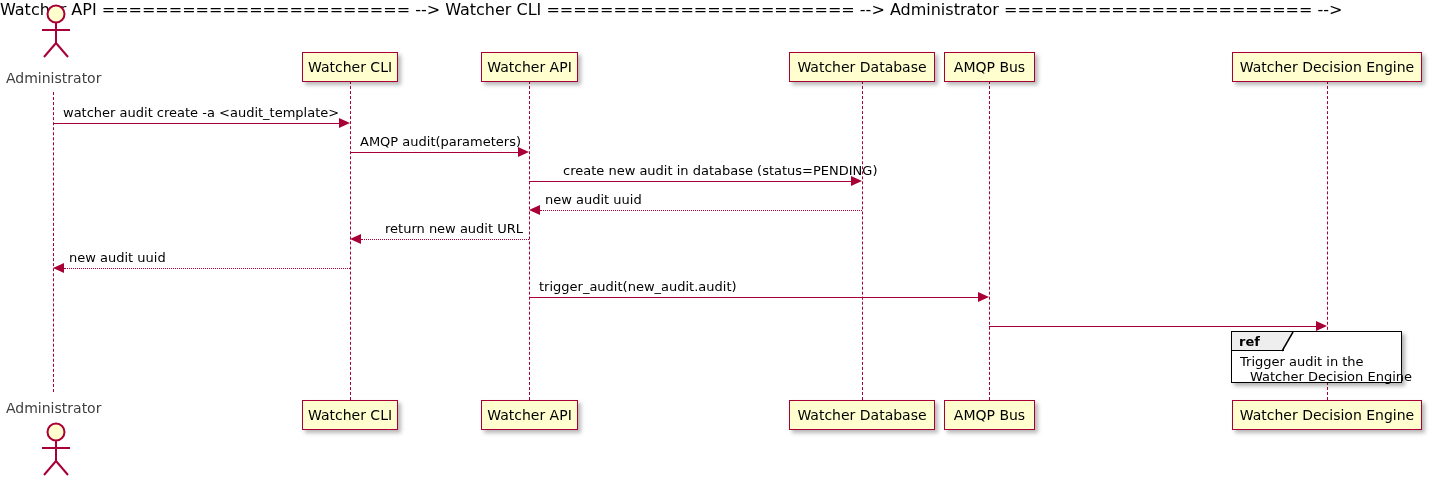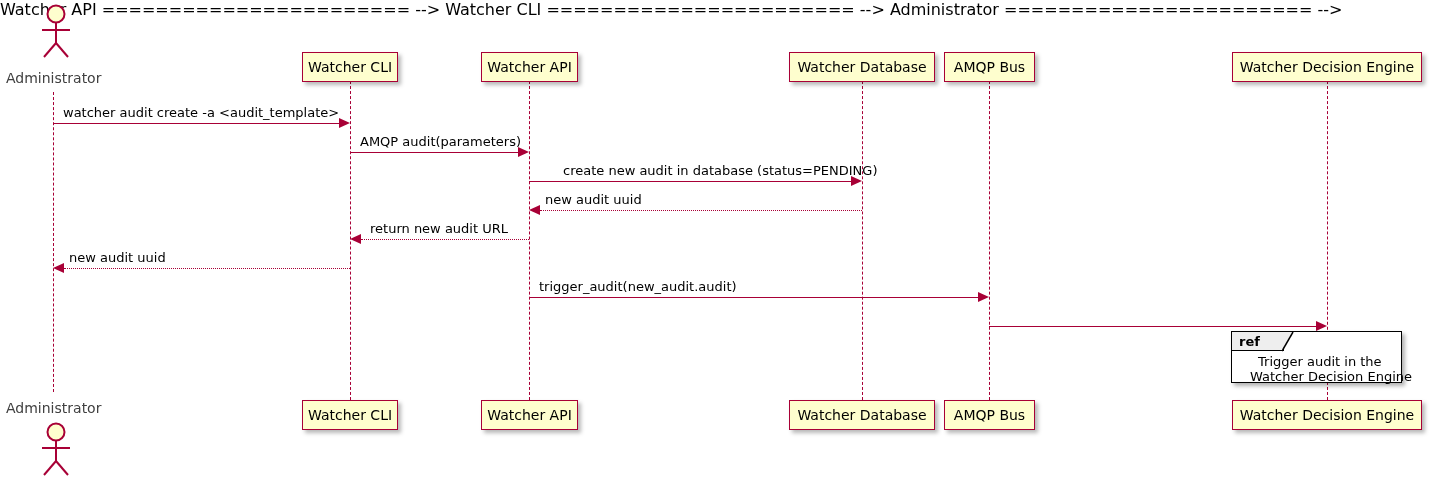--- a/index.html
+++ b/index.html
@@ -176,21 +176,21 @@
   <div class="msg-label" style="left:539px; top:164px;margin-left:24px;">create new audit in database (status=PENDING)</div>
 
    Watcher API ======================= --&gt;
   <div class="msg-line dotted" style="left:540px; top:210px; width:322px;"></div>
   <div class="arrow-head left" style="left:529px; top:205px;"></div>
   <div class="msg-label" style="left:545px; top:193px;">new audit uuid</div>
 
    Watcher CLI ======================= --&gt;
   <div class="msg-line dotted" style="left:361px; top:239px; width:168px;"></div>
   <div class="arrow-head left" style="left:350px; top:234px;"></div>
-  <div class="msg-label" style="left:370px; top:222px;">return new audit URL</div>
+  <div class="msg-label" style="left:385px; top:222px;">return new audit URL</div>
 
    Administrator ======================= --&gt;
   <div class="msg-line dotted" style="left:64px; top:268px; width:286px;"></div>
   <div class="arrow-head left" style="left:53px; top:263px;"></div>
   <div class="msg-label" style="left:69px; top:251px;">new audit uuid</div>
 
   
   <div class="msg-line" style="left:529px; top:297px; width:449px;"></div>
   <div class="arrow-head right" style="left:978px; top:292px;"></div>
   <div class="msg-label" style="left:539px; top:280px;">trigger_audit(new_audit.audit)</div>
@@ -202,21 +202,21 @@
   
   <div class="ref-box" style="left:1231px; top:331px; width:171px; height:52px;">
     <div class="ref-tab" style="width:52px;">
       <span>ref</span>
     </div>
     <div class="ref-tab-corner" style="left:50px;"></div>
     <svg width="14" height="21" style="position:absolute; left:50px; top:0;">
       <line x1="0" y1="19" x2="11" y2="0" stroke="#000000" stroke-width="1.5"></line>
       <line x1="0" y1="19" x2="0" y2="19" stroke="#000000" stroke-width="1.5"></line>
     </svg>
-    <div class="ref-text" style="left:26px; top:22px;">Trigger audit in the</div>
+    <div class="ref-text" style="left:8px; top:22px;">Trigger audit in the</div>
     <div class="ref-text" style="left:18px; top:37px;">Watcher Decision Engine</div>
   </div>
 
   
   <div class="participant" style="left:302px; top:400px; width:96px;">
     <span>Watcher CLI</span>
   </div>
   <div class="participant" style="left:481px; top:400px; width:97px;">
     <span>Watcher API</span>
   </div>

